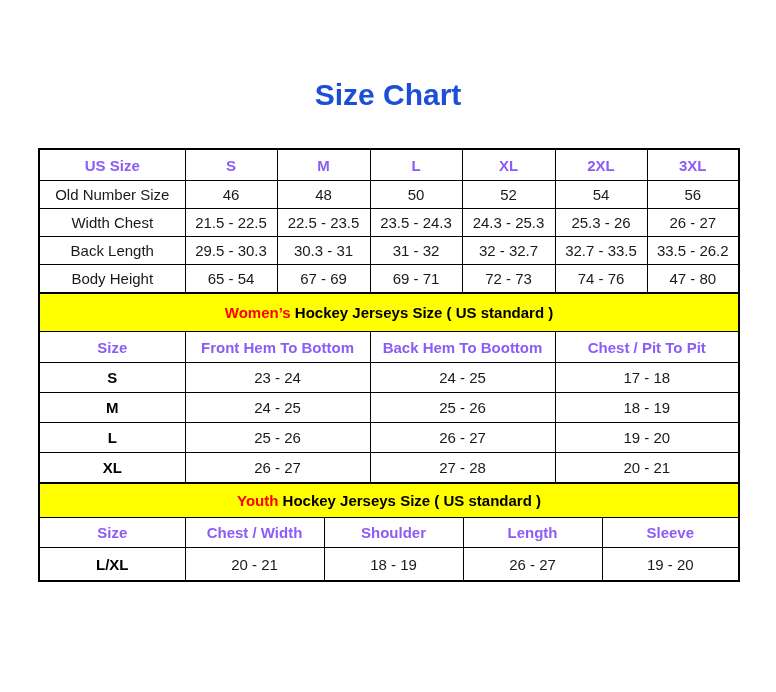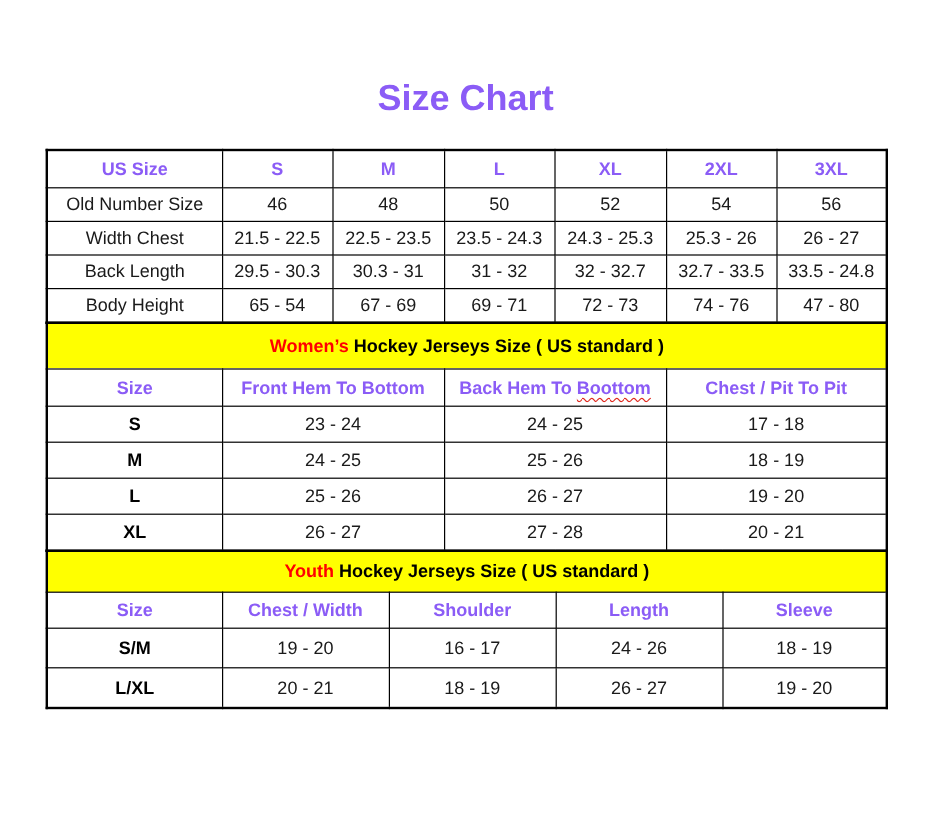--- a/index.html
+++ b/index.html
@@ -10,25 +10,25 @@
     height: 692px;
     overflow: hidden;
     font-family: "Liberation Sans", sans-serif;
   }
   .page {
     position: relative;
     width: 776px;
     height: 692px;
   }
   .page-title {
-    margin: 4px;
+    margin: 16px;
     padding-top: 62px;
     padding-bottom: 20px;
     text-align: center;
-    color: #8b5cf6;
+    color: #1d4ed8;
     font-size: 30px;
     font-weight: bold;
     letter-spacing: 0px;
     border-radius: 31px;
   }
   .tables-wrap {
     width: 700px;
     margin-left: 38px;
   }
   table.size-table {
@@ -66,21 +66,20 @@
   tr.banner-row-womens td { height: 37px; }
   tr.header-row-womens th { height: 30px; }
   tr.data-row-womens   td { height: 29px; }
   tr.banner-row-youth  td { height: 33px; }
   tr.header-row-youth  th { height: 29px; }
   tr.data-row-youth    td { height: 32px; }
   th { font-weight: bold; color: #8b5cf6; }
   td.rowlabel { font-weight: normal; }
   td.rowlabel-bold { font-weight: bold; color: #000000; }
   .misspelled {
-    text-decoration: underline;
     text-decoration-style: wavy;
     text-decoration-color: #E02B20;
     text-decoration-thickness: 1px;
     text-underline-offset: 3px;
   }
 </style>
 </head>
 <body>
 
 <div class="page">
@@ -127,21 +126,21 @@
         <td>25.3 - 26</td>
         <td>26 - 27</td>
       </tr>
       <tr class="data-row-mens">
         <td class="rowlabel">Back Length</td>
         <td>29.5 - 30.3</td>
         <td>30.3 - 31</td>
         <td>31 - 32</td>
         <td>32 - 32.7</td>
         <td>32.7 - 33.5</td>
-        <td>33.5 - 24.8</td>
+        <td>33.5 - 26.2</td>
       </tr>
       <tr class="data-row-mens">
         <td class="rowlabel">Body Height</td>
         <td>65 - 54</td>
         <td>67 - 69</td>
         <td>69 - 71</td>
         <td>72 - 73</td>
         <td>74 - 76</td>
         <td>47 - 80</td>
       </tr>
@@ -205,27 +204,20 @@
         <td class="banner" colspan="5"><span class="hl">Youth</span><span> Hockey Jerseys Size ( US standard )</span></td>
       </tr>
       <tr class="header-row-youth">
         <th>Size</th>
         <th>Chest / Width</th>
         <th>Shoulder</th>
         <th>Length</th>
         <th>Sleeve</th>
       </tr>
       <tr class="data-row-youth">
-        <td class="rowlabel-bold">S/M</td>
-        <td>19 - 20</td>
-        <td>16 - 17</td>
-        <td>24 - 26</td>
-        <td>18 - 19</td>
-      </tr>
-      <tr class="data-row-youth">
         <td class="rowlabel-bold">L/XL</td>
         <td>20 - 21</td>
         <td>18 - 19</td>
         <td>26 - 27</td>
         <td>19 - 20</td>
       </tr>
     </tbody>
       </table>
 
   </div>

